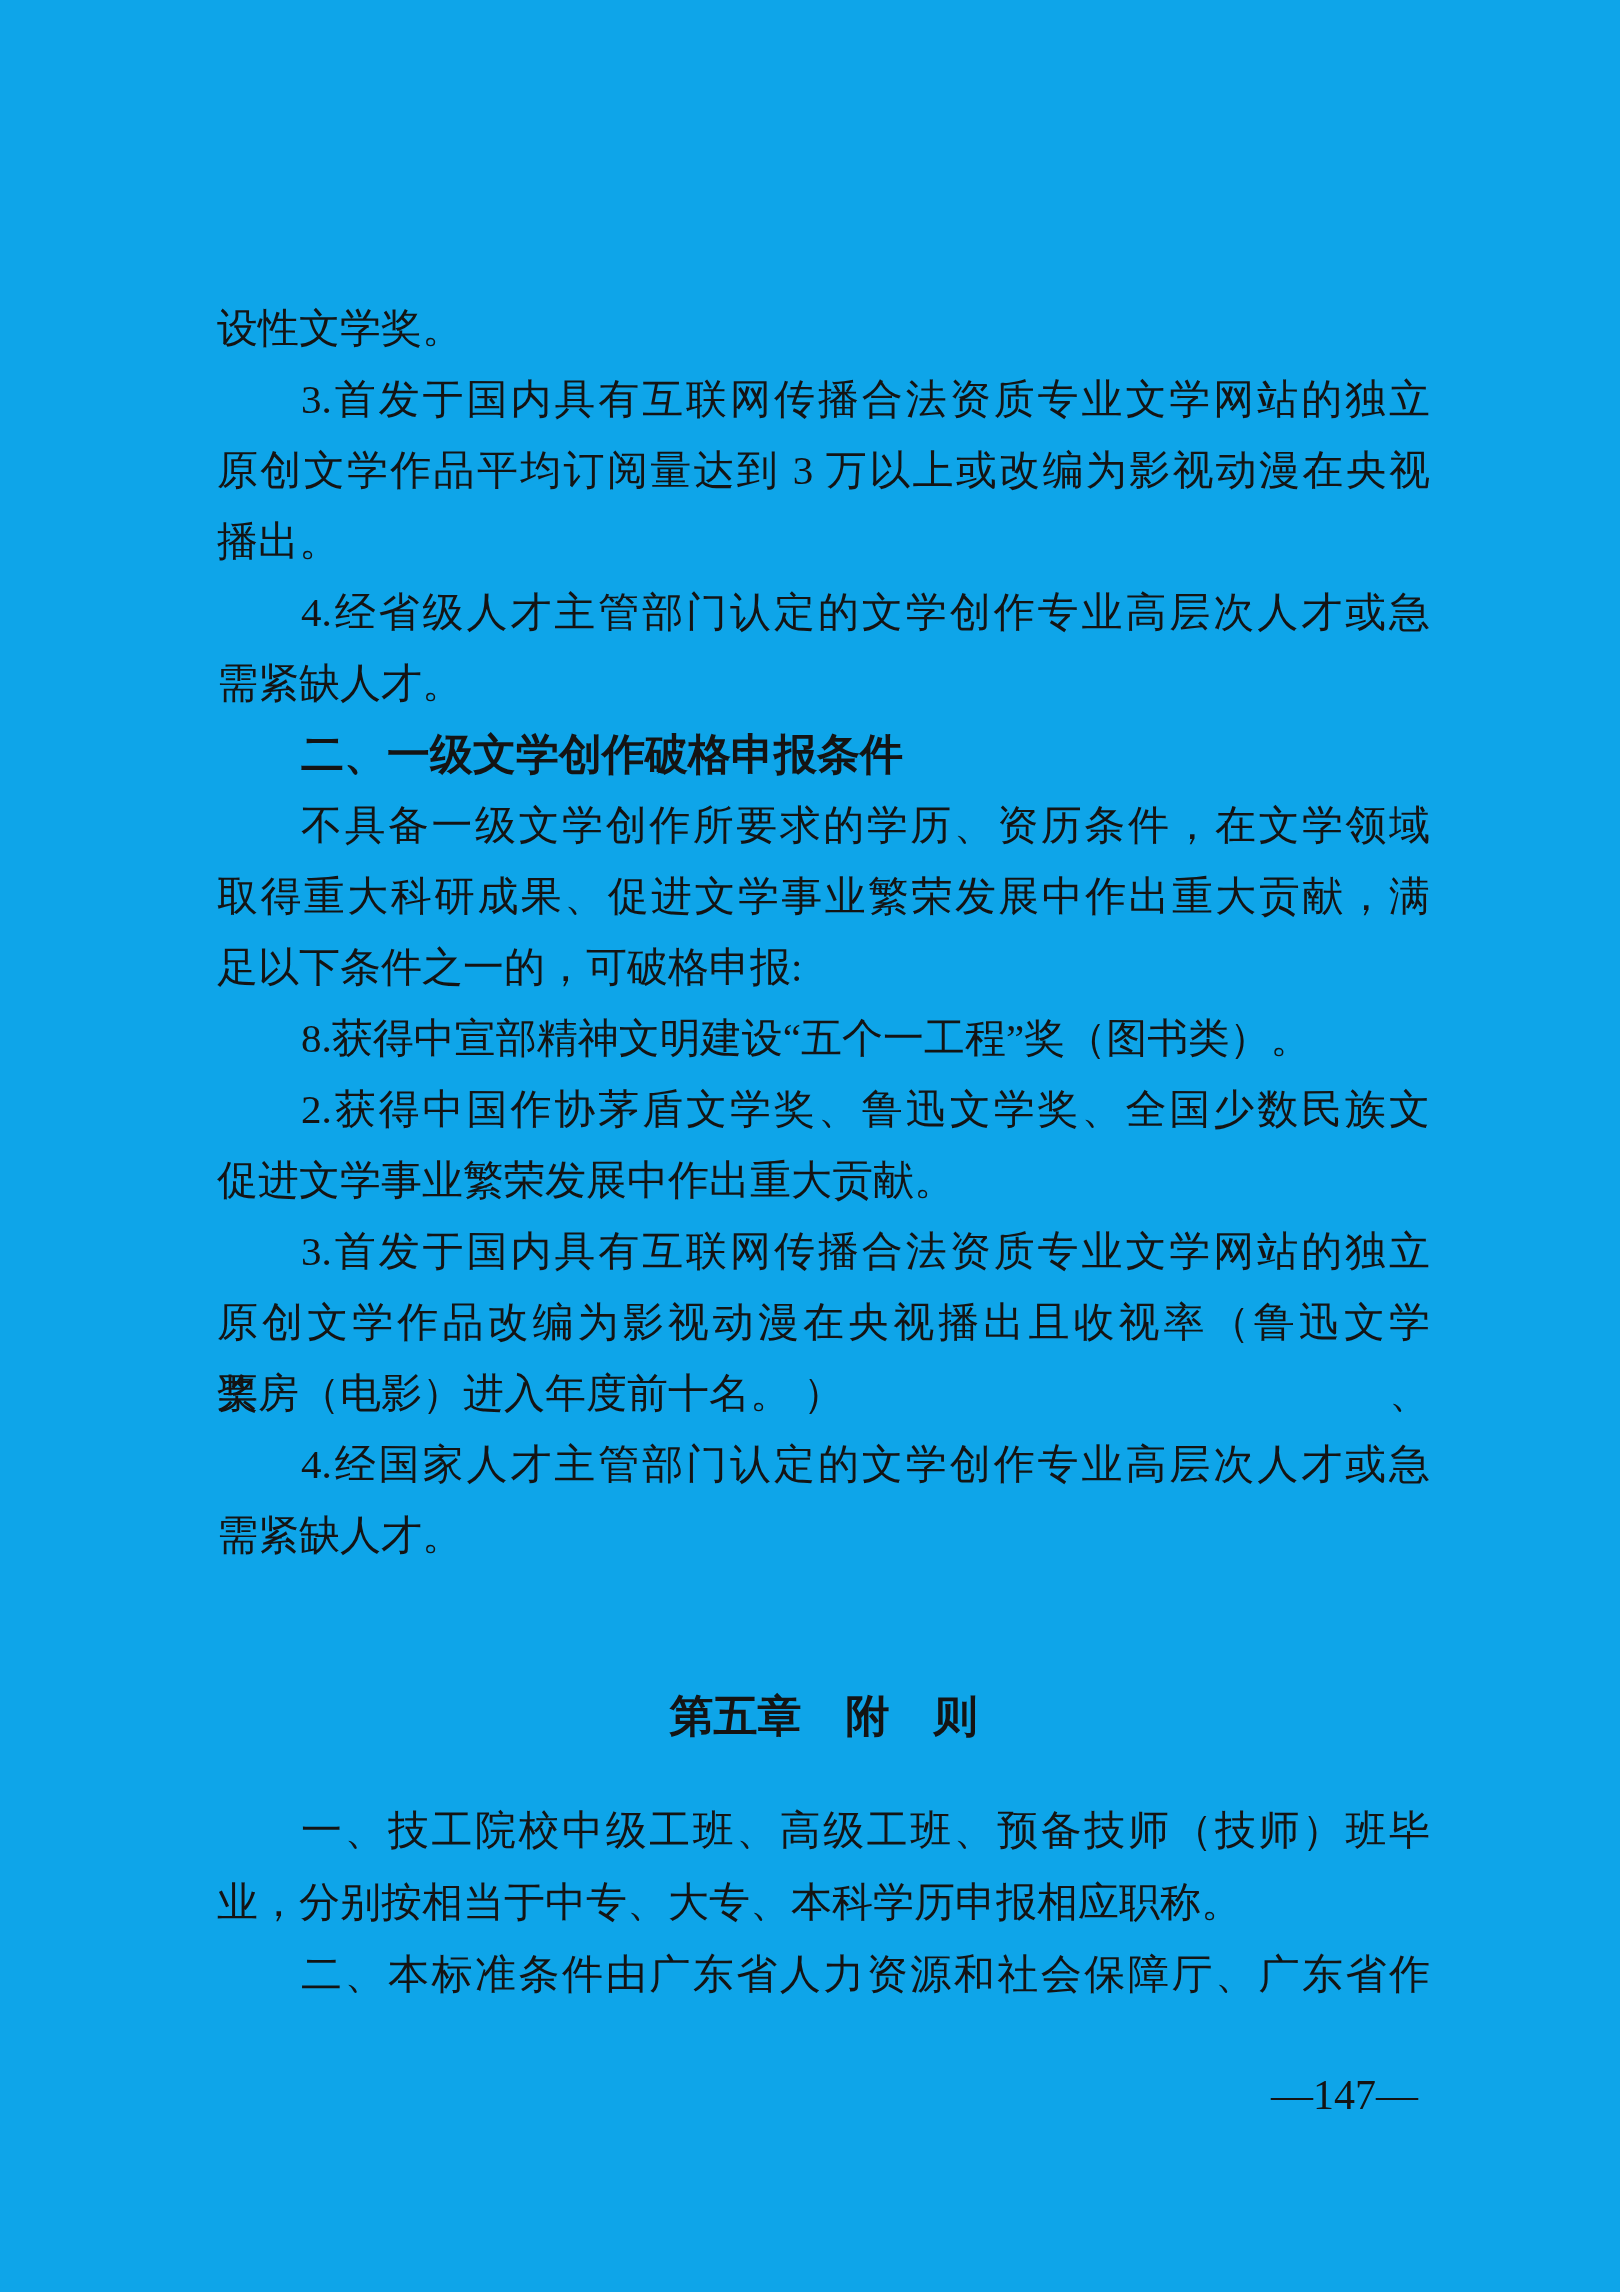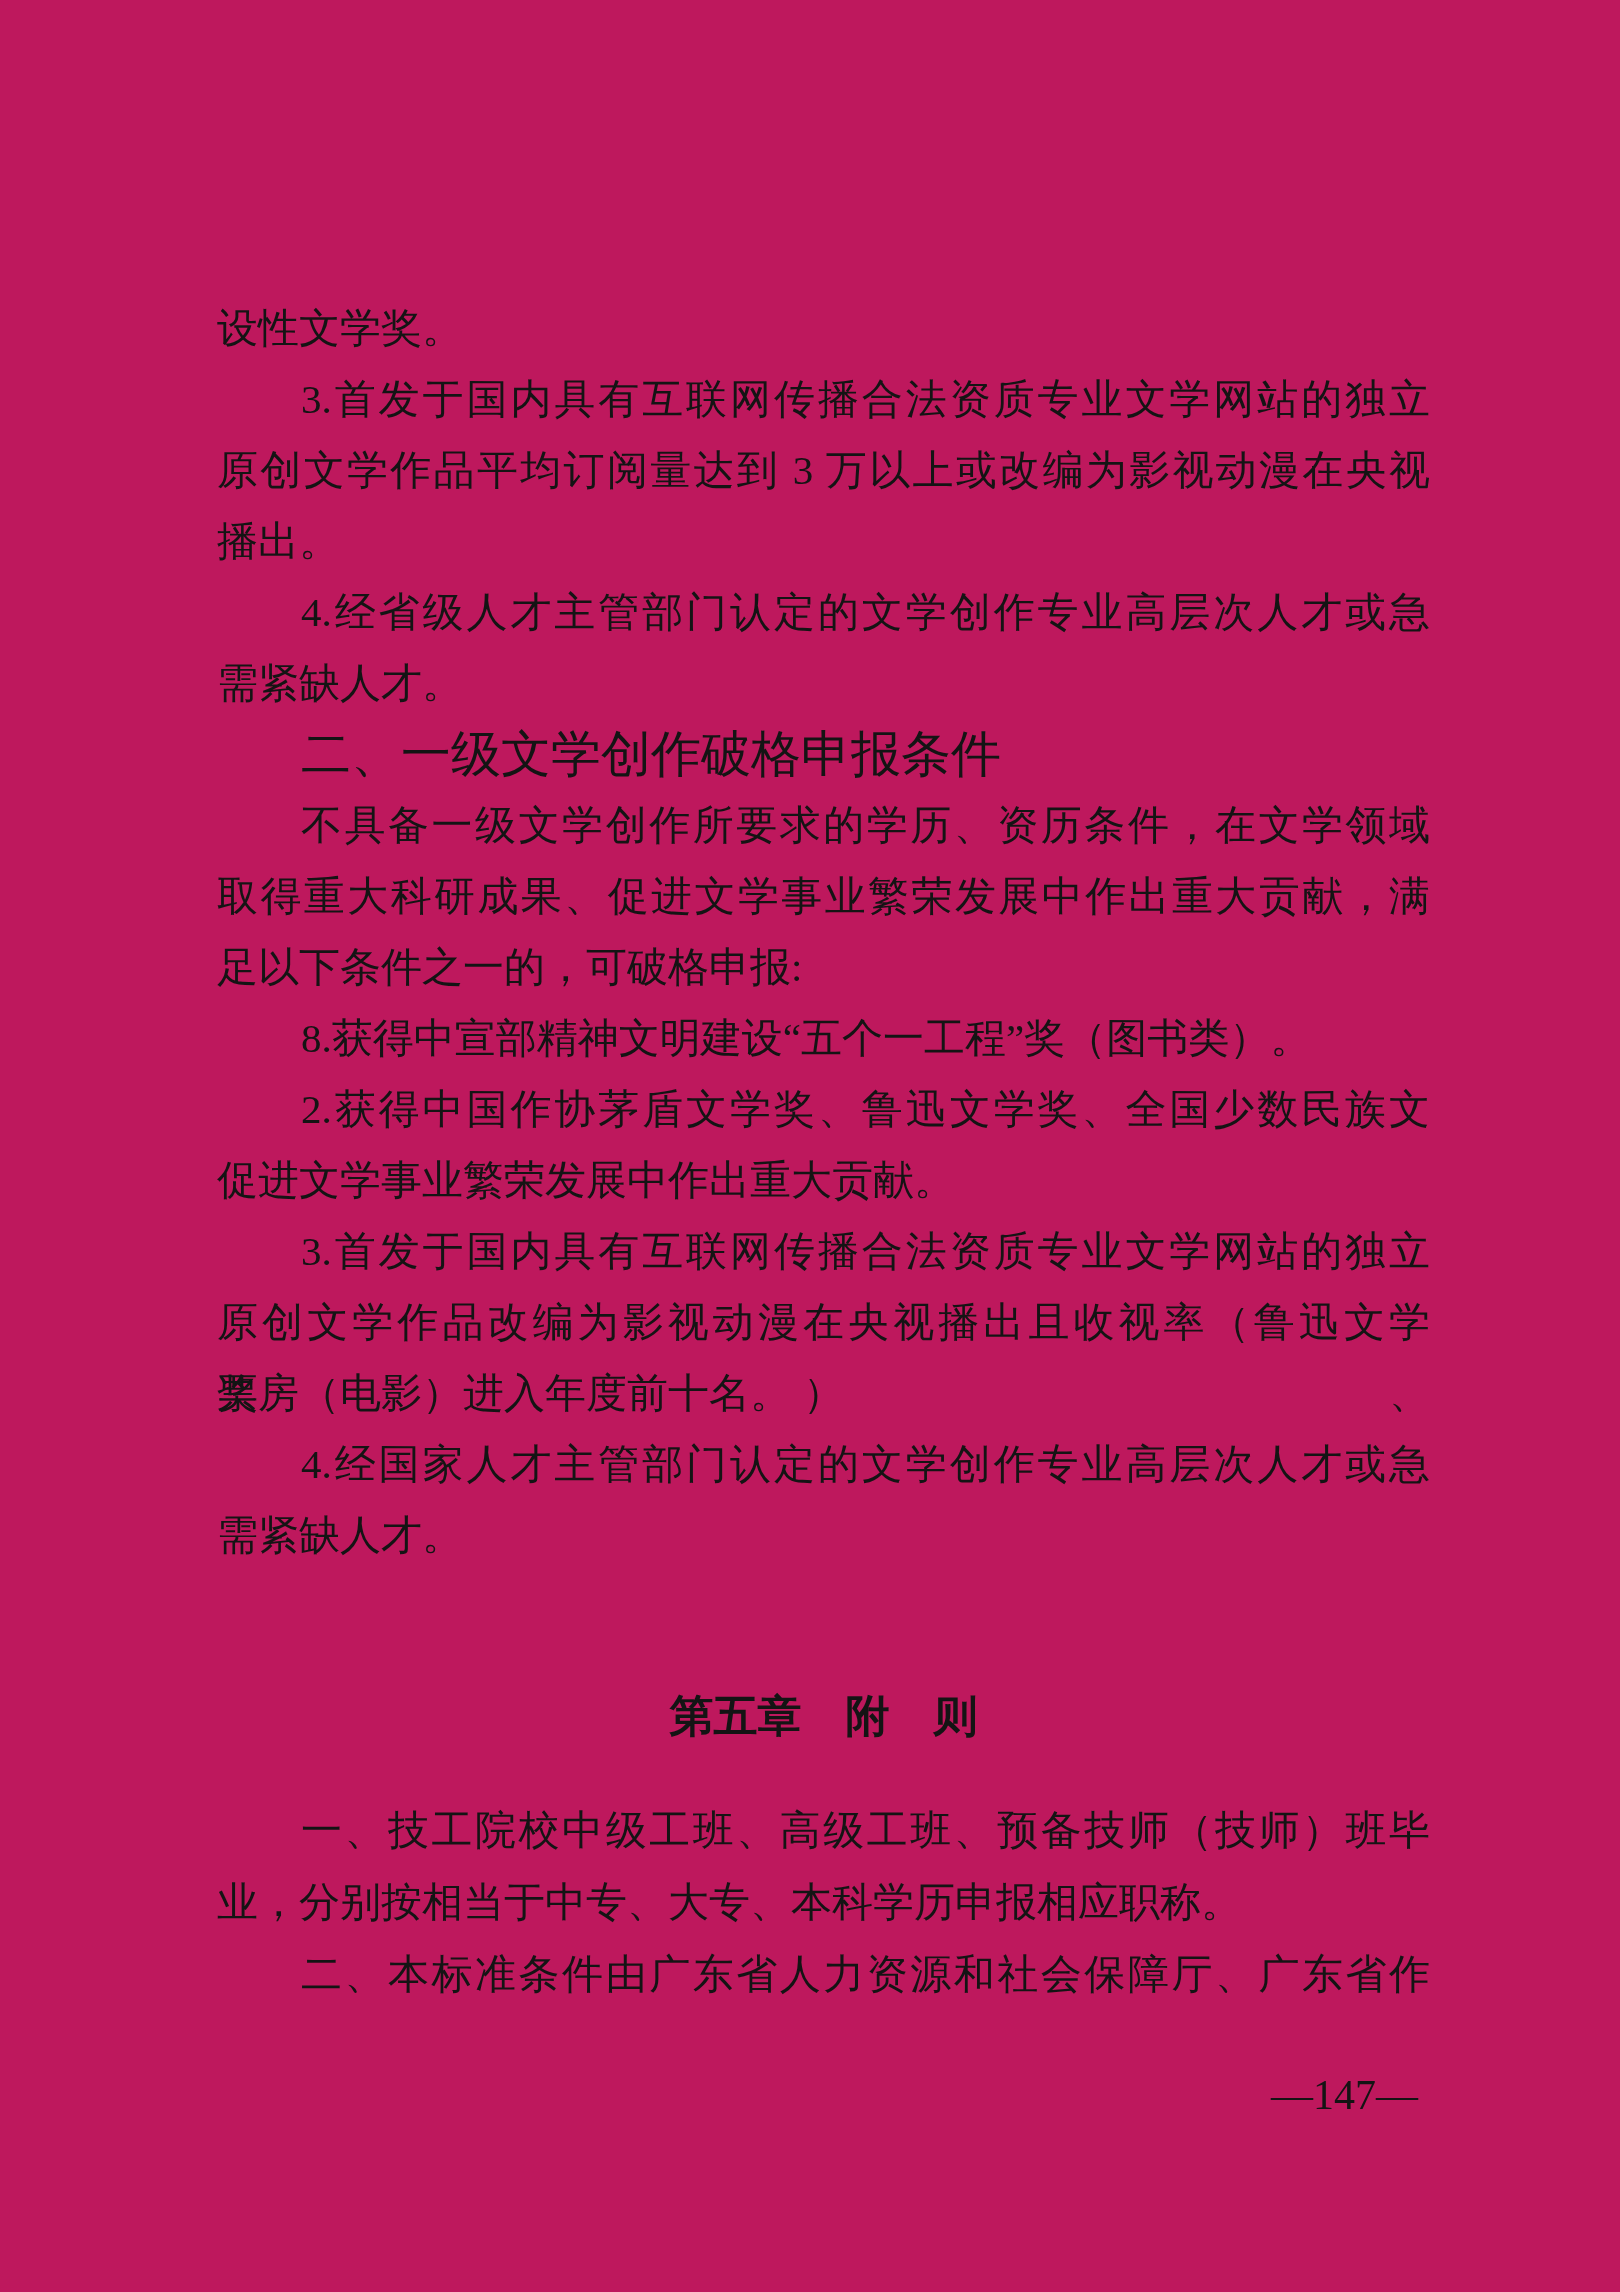--- a/index.html
+++ b/index.html
@@ -4,21 +4,21 @@
 <style>
   html, body {
     margin: 0;
     padding: 0;
     background: #ffffff;
   }
   .page {
     position: relative;
     width: 1620px;
     height: 2293px;
-    background: #be185d;
+    background: #0ea5e9;
     overflow: hidden;
     font-family: "Liberation Serif", "DejaVu Serif", serif;
     color: #141414;
   }
   .textcol {
     position: absolute;
     left: 217px;
     top: 293px;
     width: 1213px;
   }
@@ -34,22 +34,22 @@
     text-align: justify;
     text-align-last: justify;
   }
   
   .ind {
     text-indent: 84px;
   }
   
   .sec-hd {
     font-family: "Liberation Sans", "DejaVu Sans", sans-serif;
-    font-weight: 400;
-    font-size: 50px;
+    font-weight: 700;
+    font-size: 43px;
   }
   
   .chapter {
     font-family: "Liberation Sans", "DejaVu Sans", sans-serif;
     font-weight: 700;
     font-size: 44px;
     text-align: center;
     margin-top: 109px;
     height: 72px;
     line-height: 72px;

